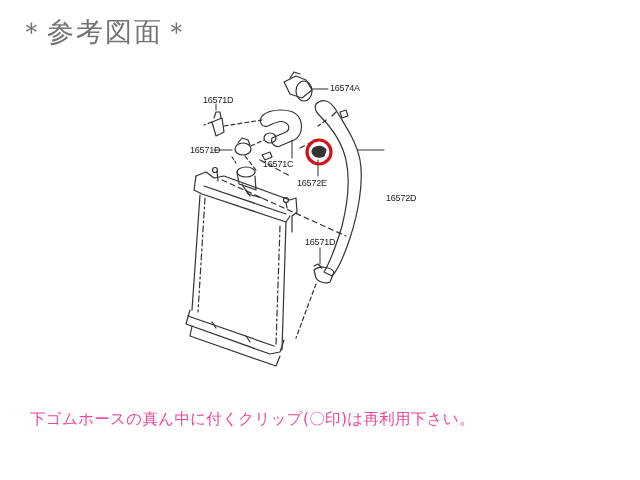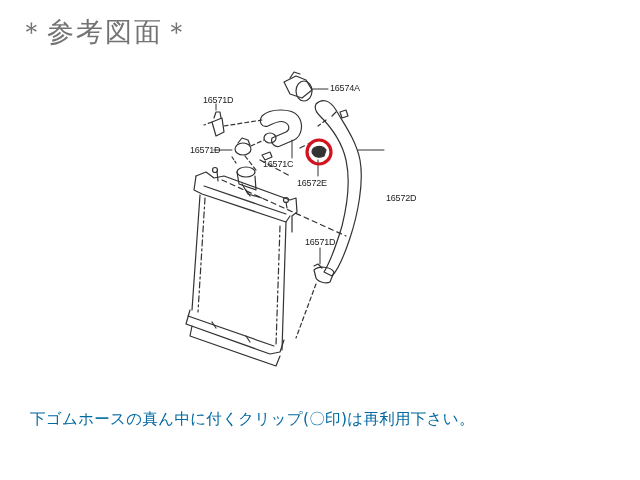--- a/index.html
+++ b/index.html
@@ -12,21 +12,21 @@
       font-size: 27px; color: #737373; letter-spacing: 2px; font-weight: normal;
       white-space: nowrap;
     }
     .diagram { position: absolute; left: 0; top: 0; width: 640px; height: 480px; }
     .label {
       position: absolute; font-family: "Liberation Sans", sans-serif; font-weight: normal;
       font-size: 9px; color: #222; white-space: nowrap; letter-spacing: -0.2px;
     }
     .note {
       position: absolute; left: 30px; top: 409px;
-      font-size: 15.5px; color: #0369a1; white-space: nowrap; letter-spacing: 0.3px;
+      font-size: 15.5px; color: #ec4899; white-space: nowrap; letter-spacing: 0.3px;
     }
   </style>
 </head>
 <body>
 
 <div class="title">＊参考図面＊</div>
 
 <svg class="diagram" viewBox="0 0 640 480" xmlns="http://www.w3.org/2000/svg">
   <g fill="none" stroke="#333" stroke-width="1.2" stroke-linecap="round" stroke-linejoin="round">
 

